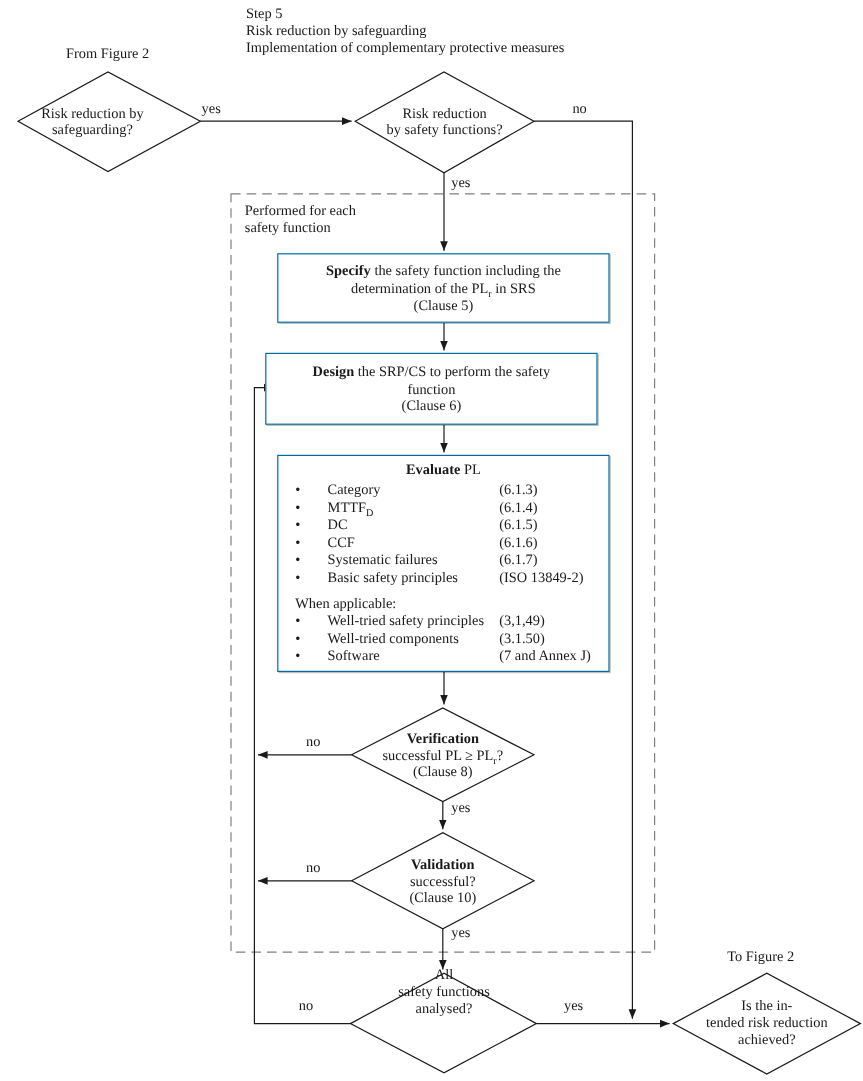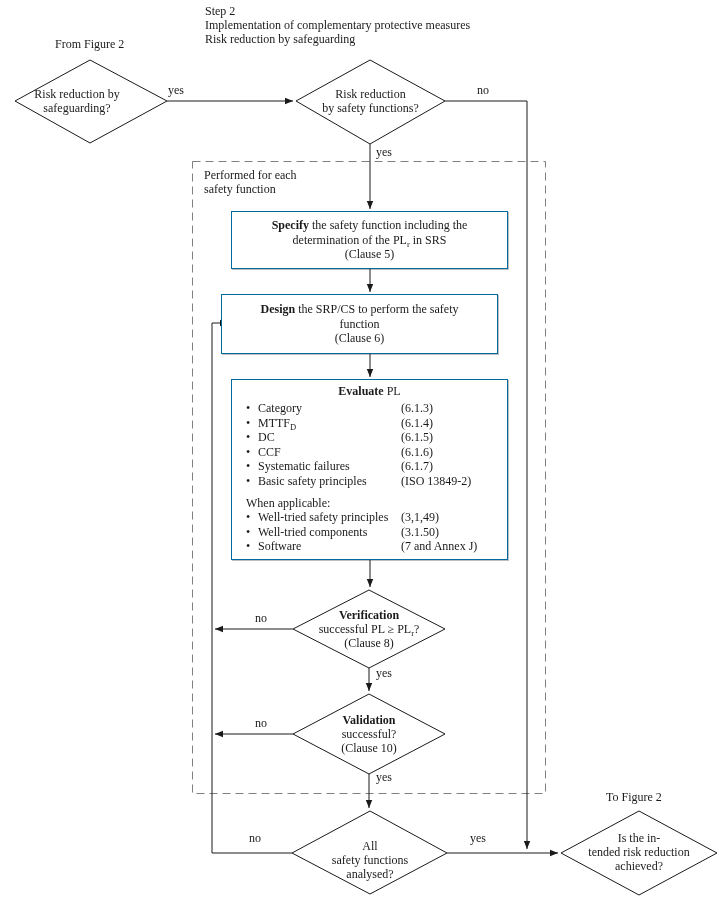--- a/index.html
+++ b/index.html
@@ -18,21 +18,21 @@
   .pbox.centered {
     display:flex; flex-direction:column; justify-content:center;
     text-align:center; line-height:14.5px;
   }
   .dlabel { position:absolute; z-index:3; text-align:center; line-height:14px; }
   sub.s { font-size:8.5px; line-height:0; }
   b { font-weight:bold; }
   .ev-title { text-align:center; margin:4px 0 2px 0; line-height:15px; }
   .ev-row { display:flex; padding:0 4px 0 14px; line-height:14.6px; }
   .ev-row .bullet { width:12px; flex:0 0 12px; }
-  .ev-row .lbl { flex:0 0 143px; white-space:nowrap; }
+  .ev-row .lbl { flex:0 0 143px; white-space:nowrap;margin-left:15px; }
   .ev-row .ref { white-space:nowrap; }
   .ev-gap { height:7px; }
   .ev-when { padding-left:14px; line-height:14.6px; }
 </style>
 </head>
 <body>
 
 <div class="stage">
 
   <svg class="wires" width="719" height="901" viewBox="0 0 719 901">
@@ -63,23 +63,23 @@
       <polygon points="15,101 90,60 167,101 90,143"></polygon>
       <polygon points="296,101 370,60 445,101 370,144"></polygon>
       <polygon points="293,629 369,590 445,629 369,668"></polygon>
       <polygon points="293,734 369,694 445,734 369,774"></polygon>
       <polygon points="292,853 370,811 447,853 370,894"></polygon>
       <polygon points="561,853 639,811 717,853 639,895"></polygon>
     </g>
   </svg>
 
   <div class="txt" style="left:205px; top:4px;">
-    <div>Step 2</div>
+    <div>Step 5</div>
+    <div>Risk reduction by safeguarding</div>
     <div>Implementation of complementary protective measures</div>
-    <div>Risk reduction by safeguarding</div>
   </div>
 
   <div class="txt" style="left:55px; top:37px;">From Figure 2</div>
 
   <div class="txt" style="left:606px; top:790px;">To Figure 2</div>
 
   <div class="txt" style="left:204px; top:168px;">
     <div>Performed for each</div>
     <div>safety function</div>
   </div>
@@ -99,21 +99,21 @@
     <div><span>successful PL ≥ PL</span><sub class="s">r</sub><span>?</span></div>
     <div>(Clause 8)</div>
   </div>
 
   <div class="dlabel" style="left:293px; top:713px; width:152px;">
     <div><b>Validation</b></div>
     <div>successful?</div>
     <div>(Clause 10)</div>
   </div>
 
-  <div class="dlabel" style="left:293px; top:839px; width:154px;">
+  <div class="dlabel" style="left:293px; top:805px; width:154px;">
     <div>All</div>
     <div>safety functions</div>
     <div>analysed?</div>
   </div>
 
   <div class="dlabel" style="left:561px; top:831px; width:156px;font-family:Liberation Serif, serif;">
     <div>Is the in-</div>
     <div>tended risk reduction</div>
     <div>achieved?</div>
   </div>

